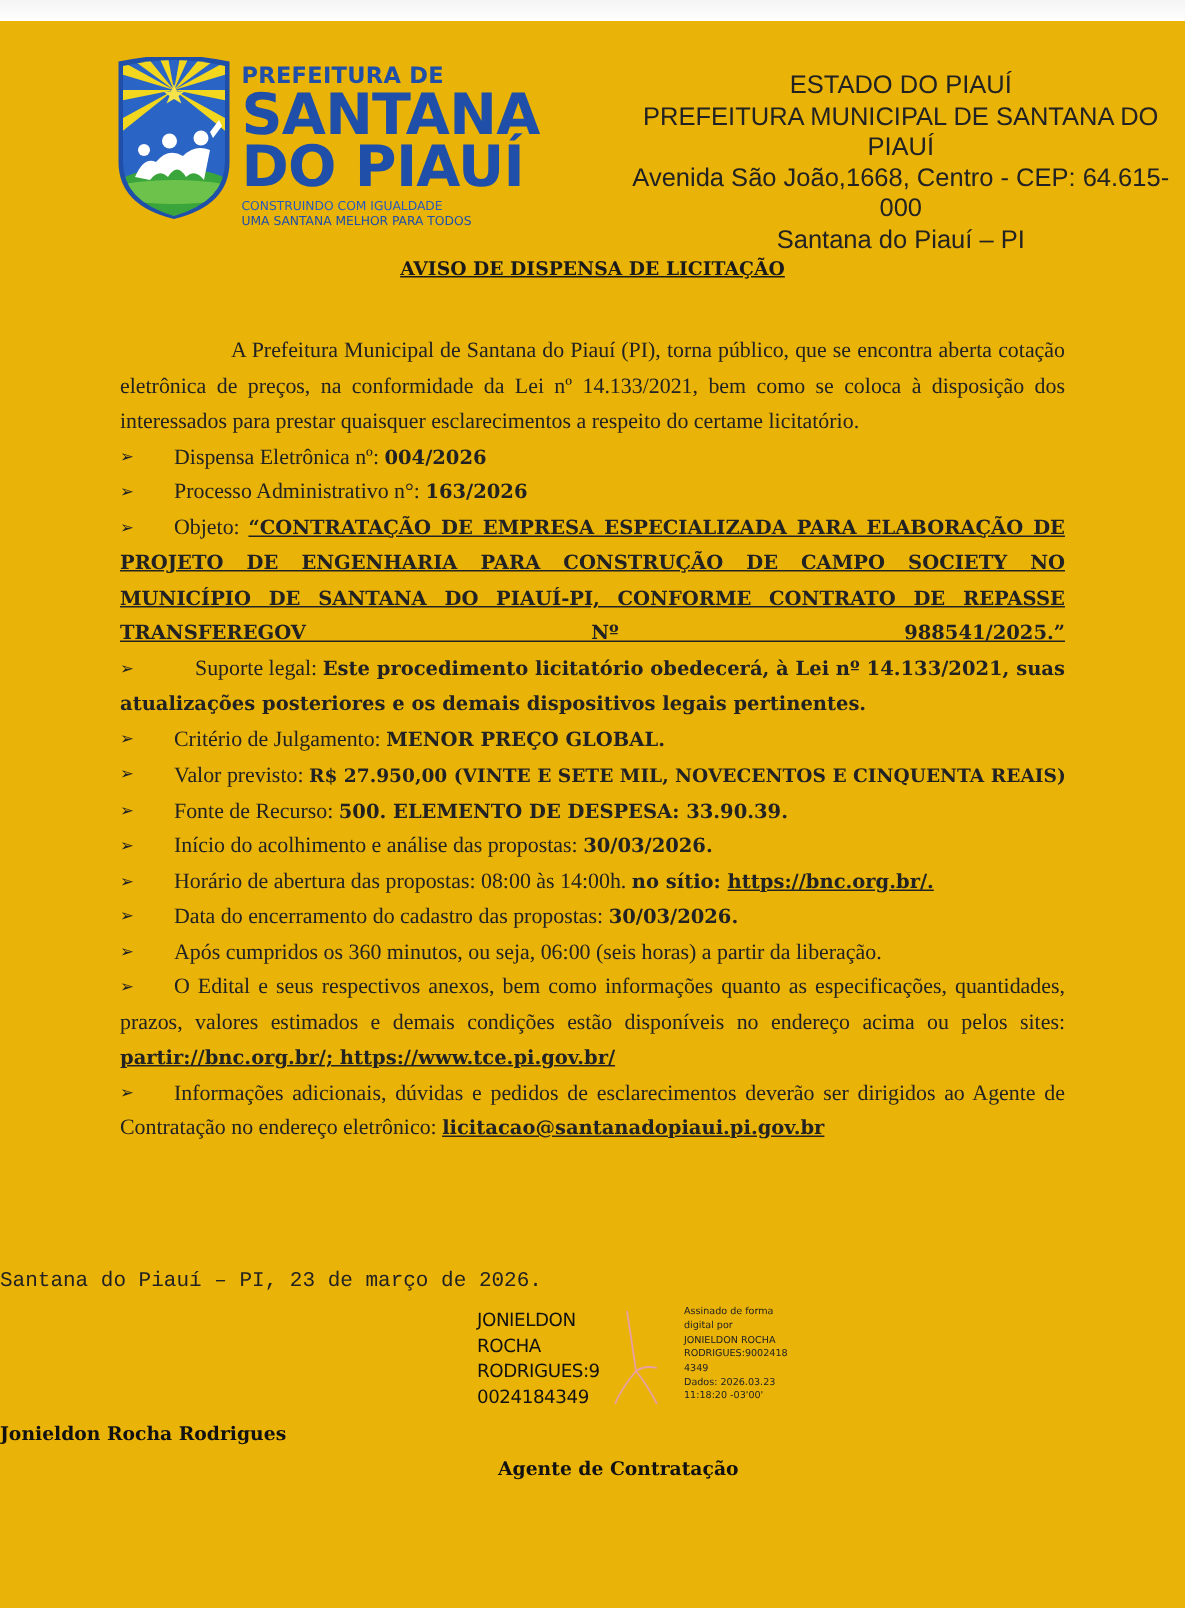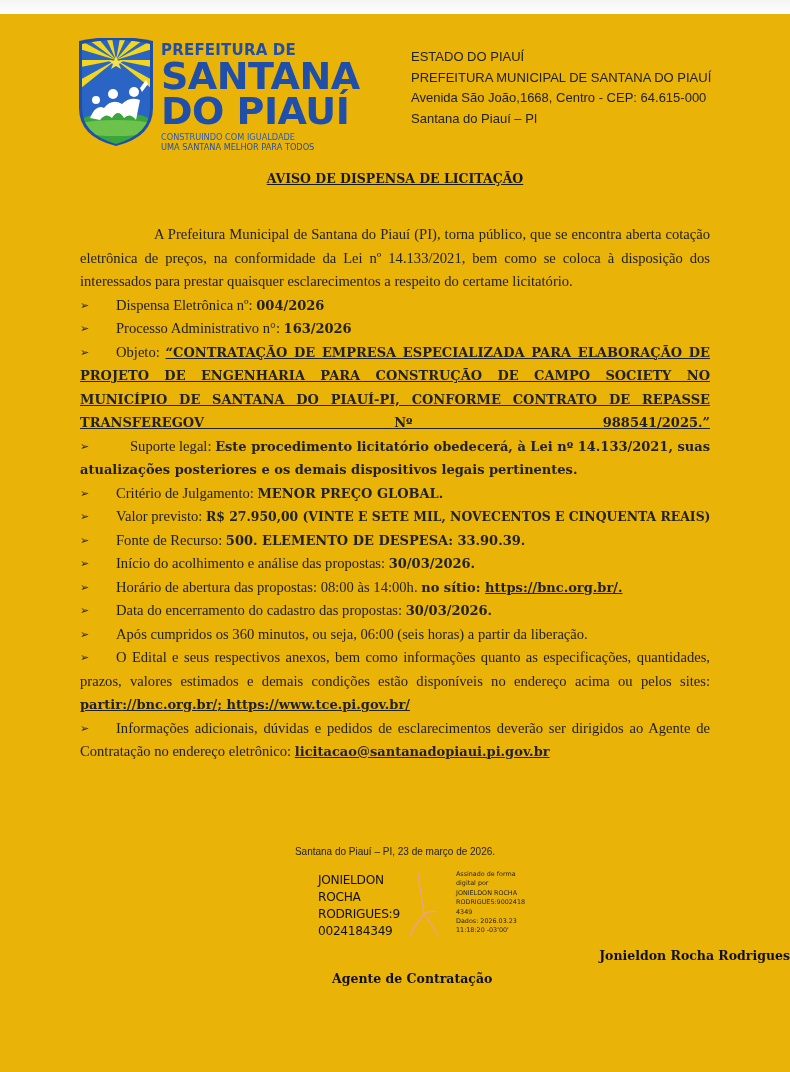--- a/index.html
+++ b/index.html
@@ -9,42 +9,42 @@
 
   
   .logo { position: absolute; left: 76px; top: 38px; width: 280px; height: 110px; }
   .shield { position: absolute; left: 0; top: 0; width: 80px; height: 108px; }
   .logo-text { position: absolute; left: 85px; top: 4px; }
   .lt-pref { font-family: "DejaVu Sans", sans-serif; font-weight: bold; font-size: 15px; color: #1f4fa8; letter-spacing: 0.2px; line-height: 17px; }
   .lt-big { font-family: "DejaVu Sans", sans-serif; font-weight: bold; font-size: 38px; color: #1f4fa8; line-height: 35px; letter-spacing: -0.5px; }
   .lt-sub1 { font-family: "DejaVu Sans", sans-serif; font-size: 8.2px; color: #2a5bb8; line-height: 10px; margin-top: 3px; }
   .lt-sub2 { font-family: "DejaVu Sans", sans-serif; font-size: 8.2px; font-weight: normal; color: #1f4fa8; line-height: 10px; }
 
-  .addr { position: absolute; left: 411px; top: 47px; font-family: "Liberation Sans", sans-serif; font-size: 13px; line-height: 20.5px; color: #222; }
+  .addr { position: absolute; left: 411px; top: 47px; font-family: "Liberation Sans", sans-serif; font-size: 17px; line-height: 20.5px; color: #222; text-align: center; }
 
   
   .title { position: absolute; left: 0; width: 790px; top: 171px; text-align: center; font-family: "DejaVu Serif", serif; font-weight: bold; font-size: 12.5px; text-decoration: underline; color: #1a1a1a; }
   .content { position: absolute; left: 80px; top: 223px; width: 630px; font-family: "Liberation Serif", serif; font-size: 14.6px; line-height: 23.5px; color: #222; }
   .para { text-align: justify; text-indent: 74px; margin: 0; }
   .item { position: relative; padding-left: 36px; margin: 0; text-align: justify; }
   .item.wrap { padding-left: 0; text-indent: 36px; }
   .arrow { position: absolute; left: 0; top: 0; width: 14px; font-size: 11px; color: #222; }
   .item.wrap .arrow { text-indent: 0; }
   .b { font-family: "DejaVu Serif", serif; font-weight: bold; font-size: 13px; }
   .bu { font-family: "DejaVu Serif", serif; font-weight: bold; font-size: 13px; text-decoration: underline; }
   .objeto { text-align: justify; text-align-last: justify; }
   .last { text-align-last: left; }
 
   
-  .place-date { position: absolute; left: 0; width: 790px; top: 846px; text-align: center; font-family: Liberation Sans, sans-serif; font-size: 10px; color: #222; }
+  .place-date { position: absolute; left: 0; width: 790px; top: 846px; text-align: left; font-family: Liberation Mono, monospace; font-size: 14px; color: #222; }
   .sig-block { position: absolute; left: 318px; top: 870px; width: 170px; height: 72px; }
   .sig-name { position: absolute; left: 0; top: 2px; font-family: "DejaVu Sans", sans-serif; font-size: 12.2px; line-height: 17px; color: #111; letter-spacing: -0.3px; }
   .sig-meta { position: absolute; left: 106px; top: 0; font-family: "DejaVu Sans", sans-serif; font-size: 6.4px; line-height: 9.4px; color: #222; padding-left: 32px; }
   .sig-mark { position: absolute; left: 86px; top: 0; width: 40px; height: 72px; }
-  .signer { position: absolute; left: 0; width: 790px; top: 948px; text-align: right; font-family: "DejaVu Serif", serif; font-weight: bold; font-size: 12.5px; color: #111; }
+  .signer { position: absolute; left: 0; width: 790px; top: 948px; text-align: left; font-family: "DejaVu Serif", serif; font-weight: bold; font-size: 12.5px; color: #111; }
   .role { position: absolute; left: 332px; top: 971px; font-family: "DejaVu Serif", serif; font-weight: bold; font-size: 12.5px; color: #111; }
 </style>
 </head>
 <body>
 
 <div class="page">
   <div class="top-fade"></div>
 
   <div class="logo">
     <svg class="shield" viewBox="0 0 80 108">

